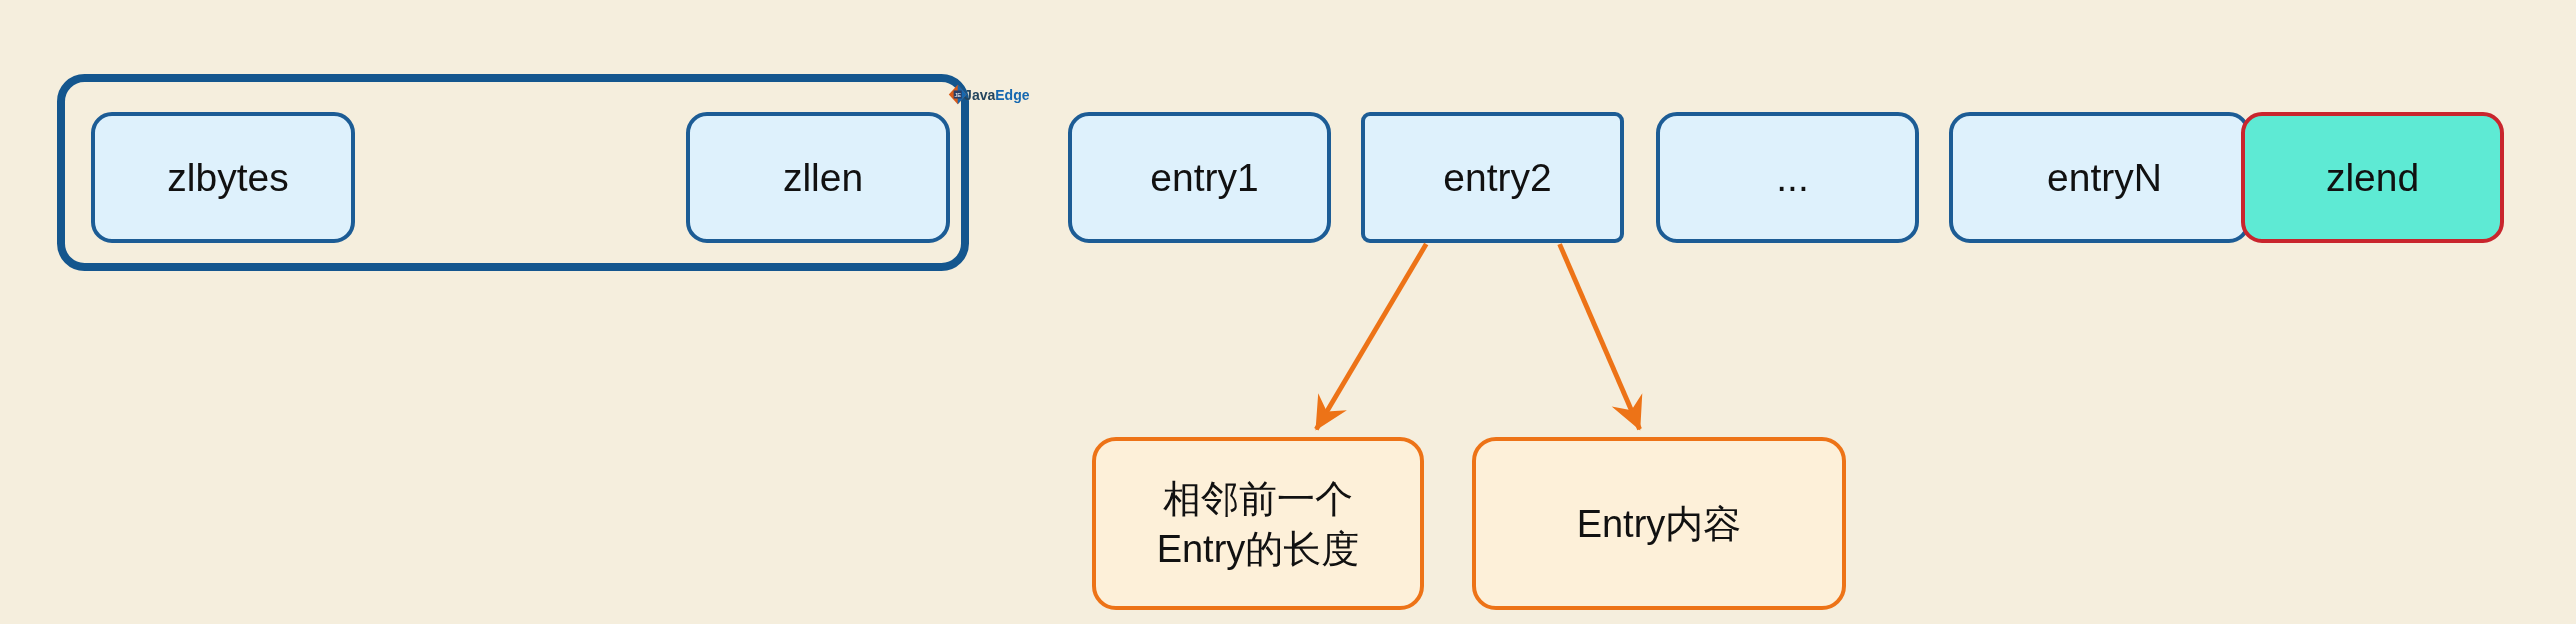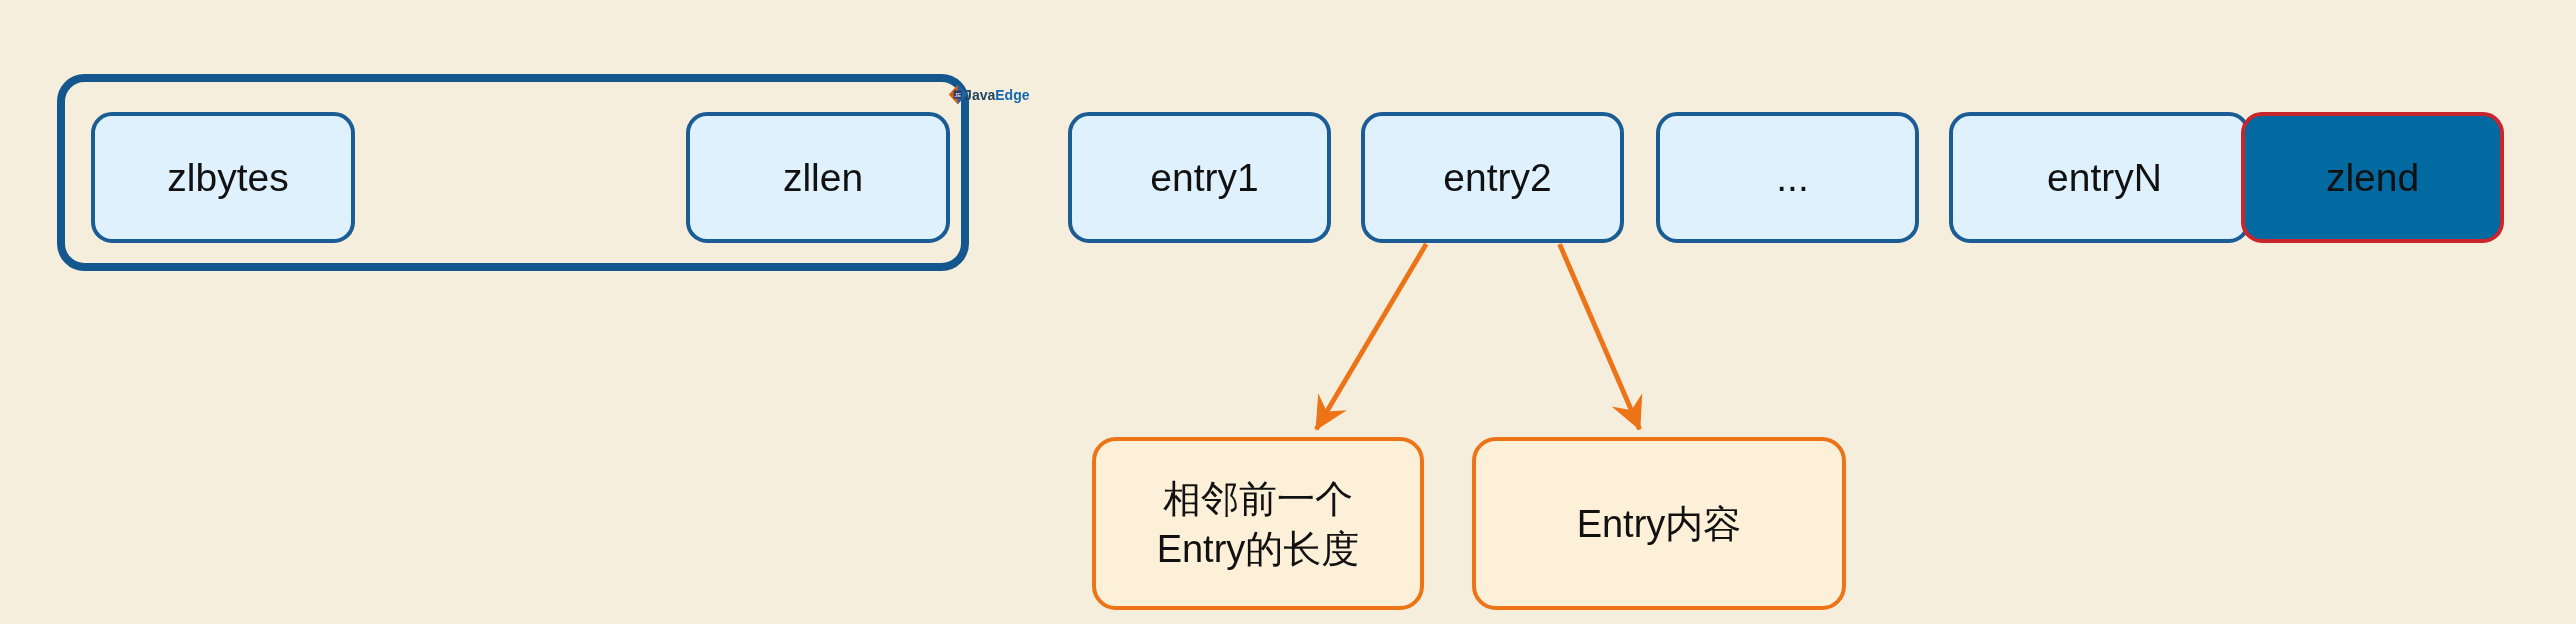--- a/index.html
+++ b/index.html
@@ -43,29 +43,29 @@
     font-size: 39px;
     line-height: 1;
     white-space: nowrap;
   }
   .box.blue {
     background: #def1fc;
     border: 4.9px solid #1c5c95;
     padding-left: 10px;
   }
   .box.red {
-    background: #0369a1;
+    background: #5eead4;
     border: 4.9px solid #c9252d;
   }
 
   .b-zlbytes { left: 91px;  width: 264px; }
   .b-zltail  { left: 381px;  width: 264px; }
   .b-zllen   { left: 673px;  width: 264px; margin-left: 13px; }
   .b-entry1  { left: 1068px; width: 263px; }
-  .b-entry2  { left: 1361px; width: 263px; }
+  .b-entry2  { left: 1361px; width: 263px; border-radius: 9px; }
   .b-dots    { left: 1656px; width: 263px; }
   .b-entryN  { left: 1949px; width: 301px; }
   .b-zlend   { left: 2241px; width: 263px; }
 
   
   .arrows {
     position: absolute;
     left: 0;
     top: 0;
     width: 2576px;

